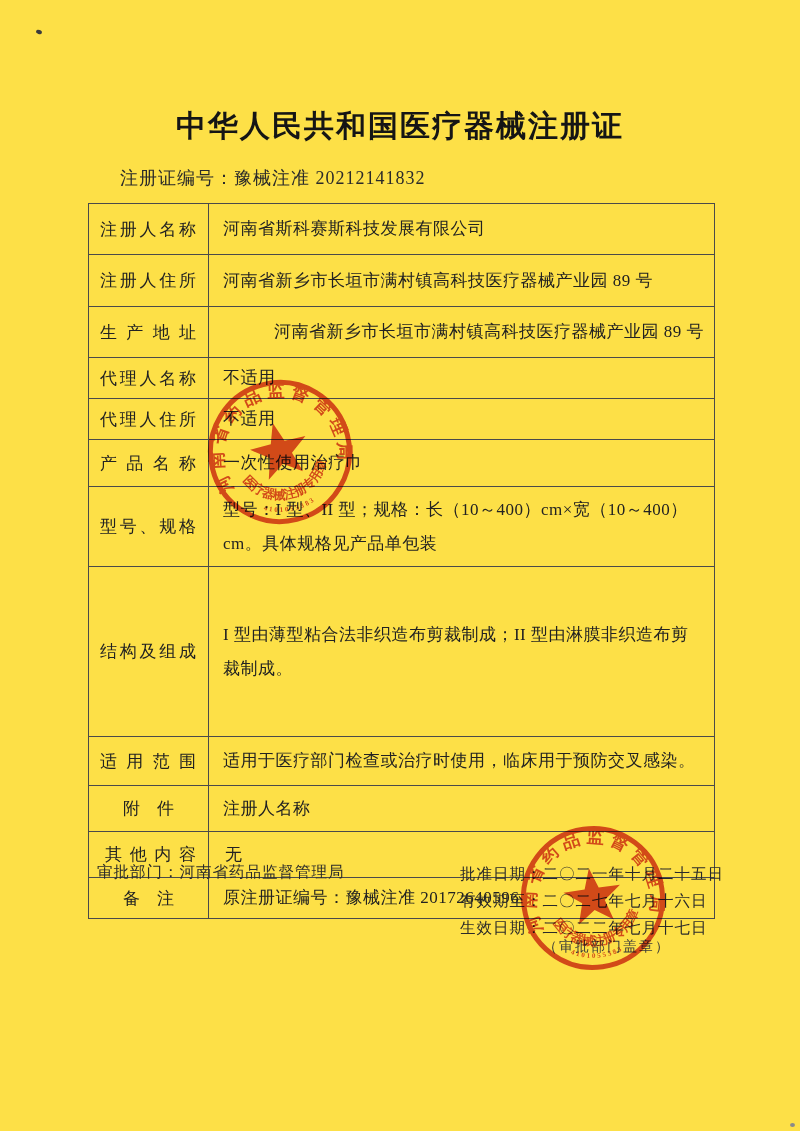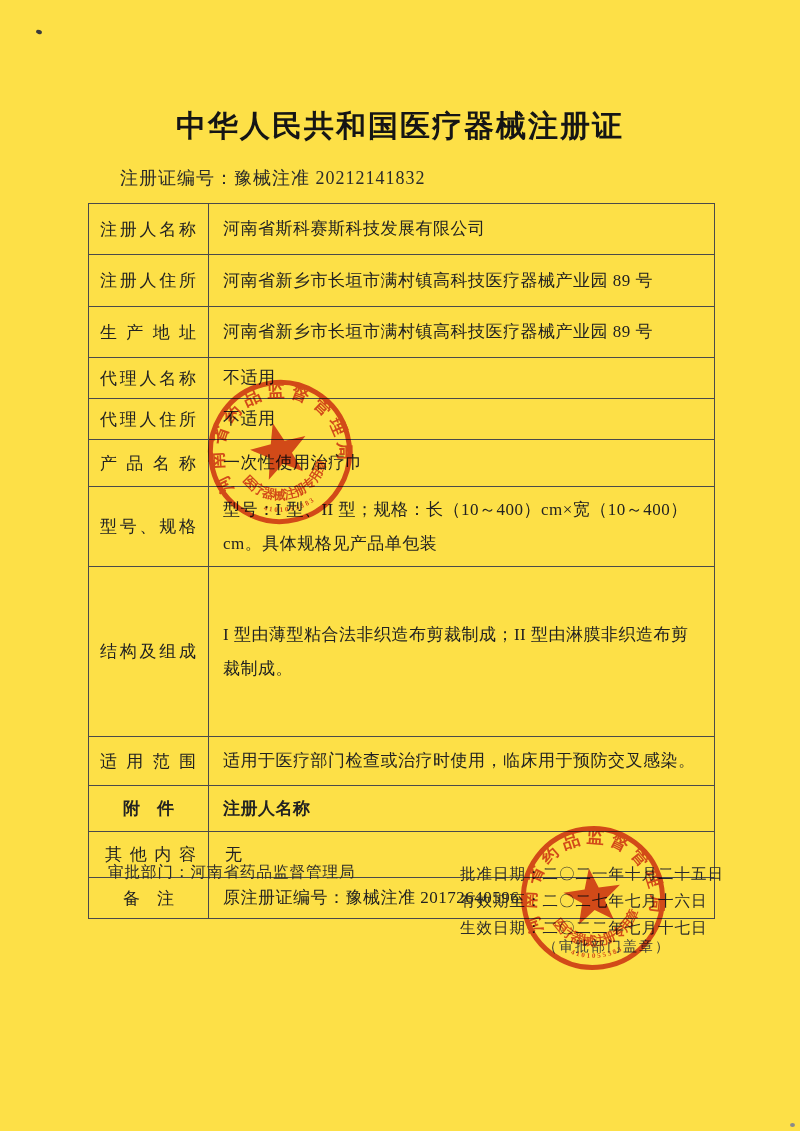--- a/index.html
+++ b/index.html
@@ -18,26 +18,26 @@
     position:absolute;left:88px;top:203px;width:627px;border-collapse:collapse;table-layout:fixed;
   }
   table.cert td{
     border:1.5px solid #4a4a4a;font-size:17px;color:#222;vertical-align:middle;
   }
   td.lab{
     width:97px;text-align:center;text-align-last:justify;padding:0 11px;letter-spacing:1px;
   }
   td.lab.ctr{text-align-last:center;letter-spacing:0;}
   td.val{padding:2px 10px 2px 14px;line-height:1.95;letter-spacing:0.5px;}
-  tr.r1 td{height:46px;} tr.r2 td{height:47px;} tr.r3 td{height:46px;}
+  tr.r1 td{height:46px;} tr.r2 td{height:47px;} tr.r3 td{height:46px;text-align:right;}
   tr.r4 td{height:36px;} tr.r5 td{height:36px;} tr.r6 td{height:42px;}
   tr.r7 td{height:75px;} tr.r8 td{height:165px;} tr.r9 td{height:44px;}
-  tr.r10 td{height:41px;font-weight:bold;} tr.r11 td{height:41px;padding-left:16px;} tr.r12 td{height:36px;}
+  tr.r10 td{height:41px;} tr.r11 td{height:41px;padding-left:16px;} tr.r12 td{height:36px;}
   .dept{
-    position:absolute;left:108px;top:862px;font-size:15.5px;letter-spacing:1px;color:#2a2a2a;
+    position:absolute;left:97px;top:862px;font-size:15.5px;letter-spacing:1px;color:#2a2a2a;
   }
   .dates{
     position:absolute;left:460px;top:860px;font-size:15.5px;line-height:27px;letter-spacing:1px;color:#2a2a2a;
   }
   .stampnote{
     position:absolute;left:543px;top:938px;font-size:14px;letter-spacing:2px;color:#3a3a3a;
   }
   .seal{
     position:absolute;mix-blend-mode:multiply;opacity:0.86;color:#cd3839;
   }

